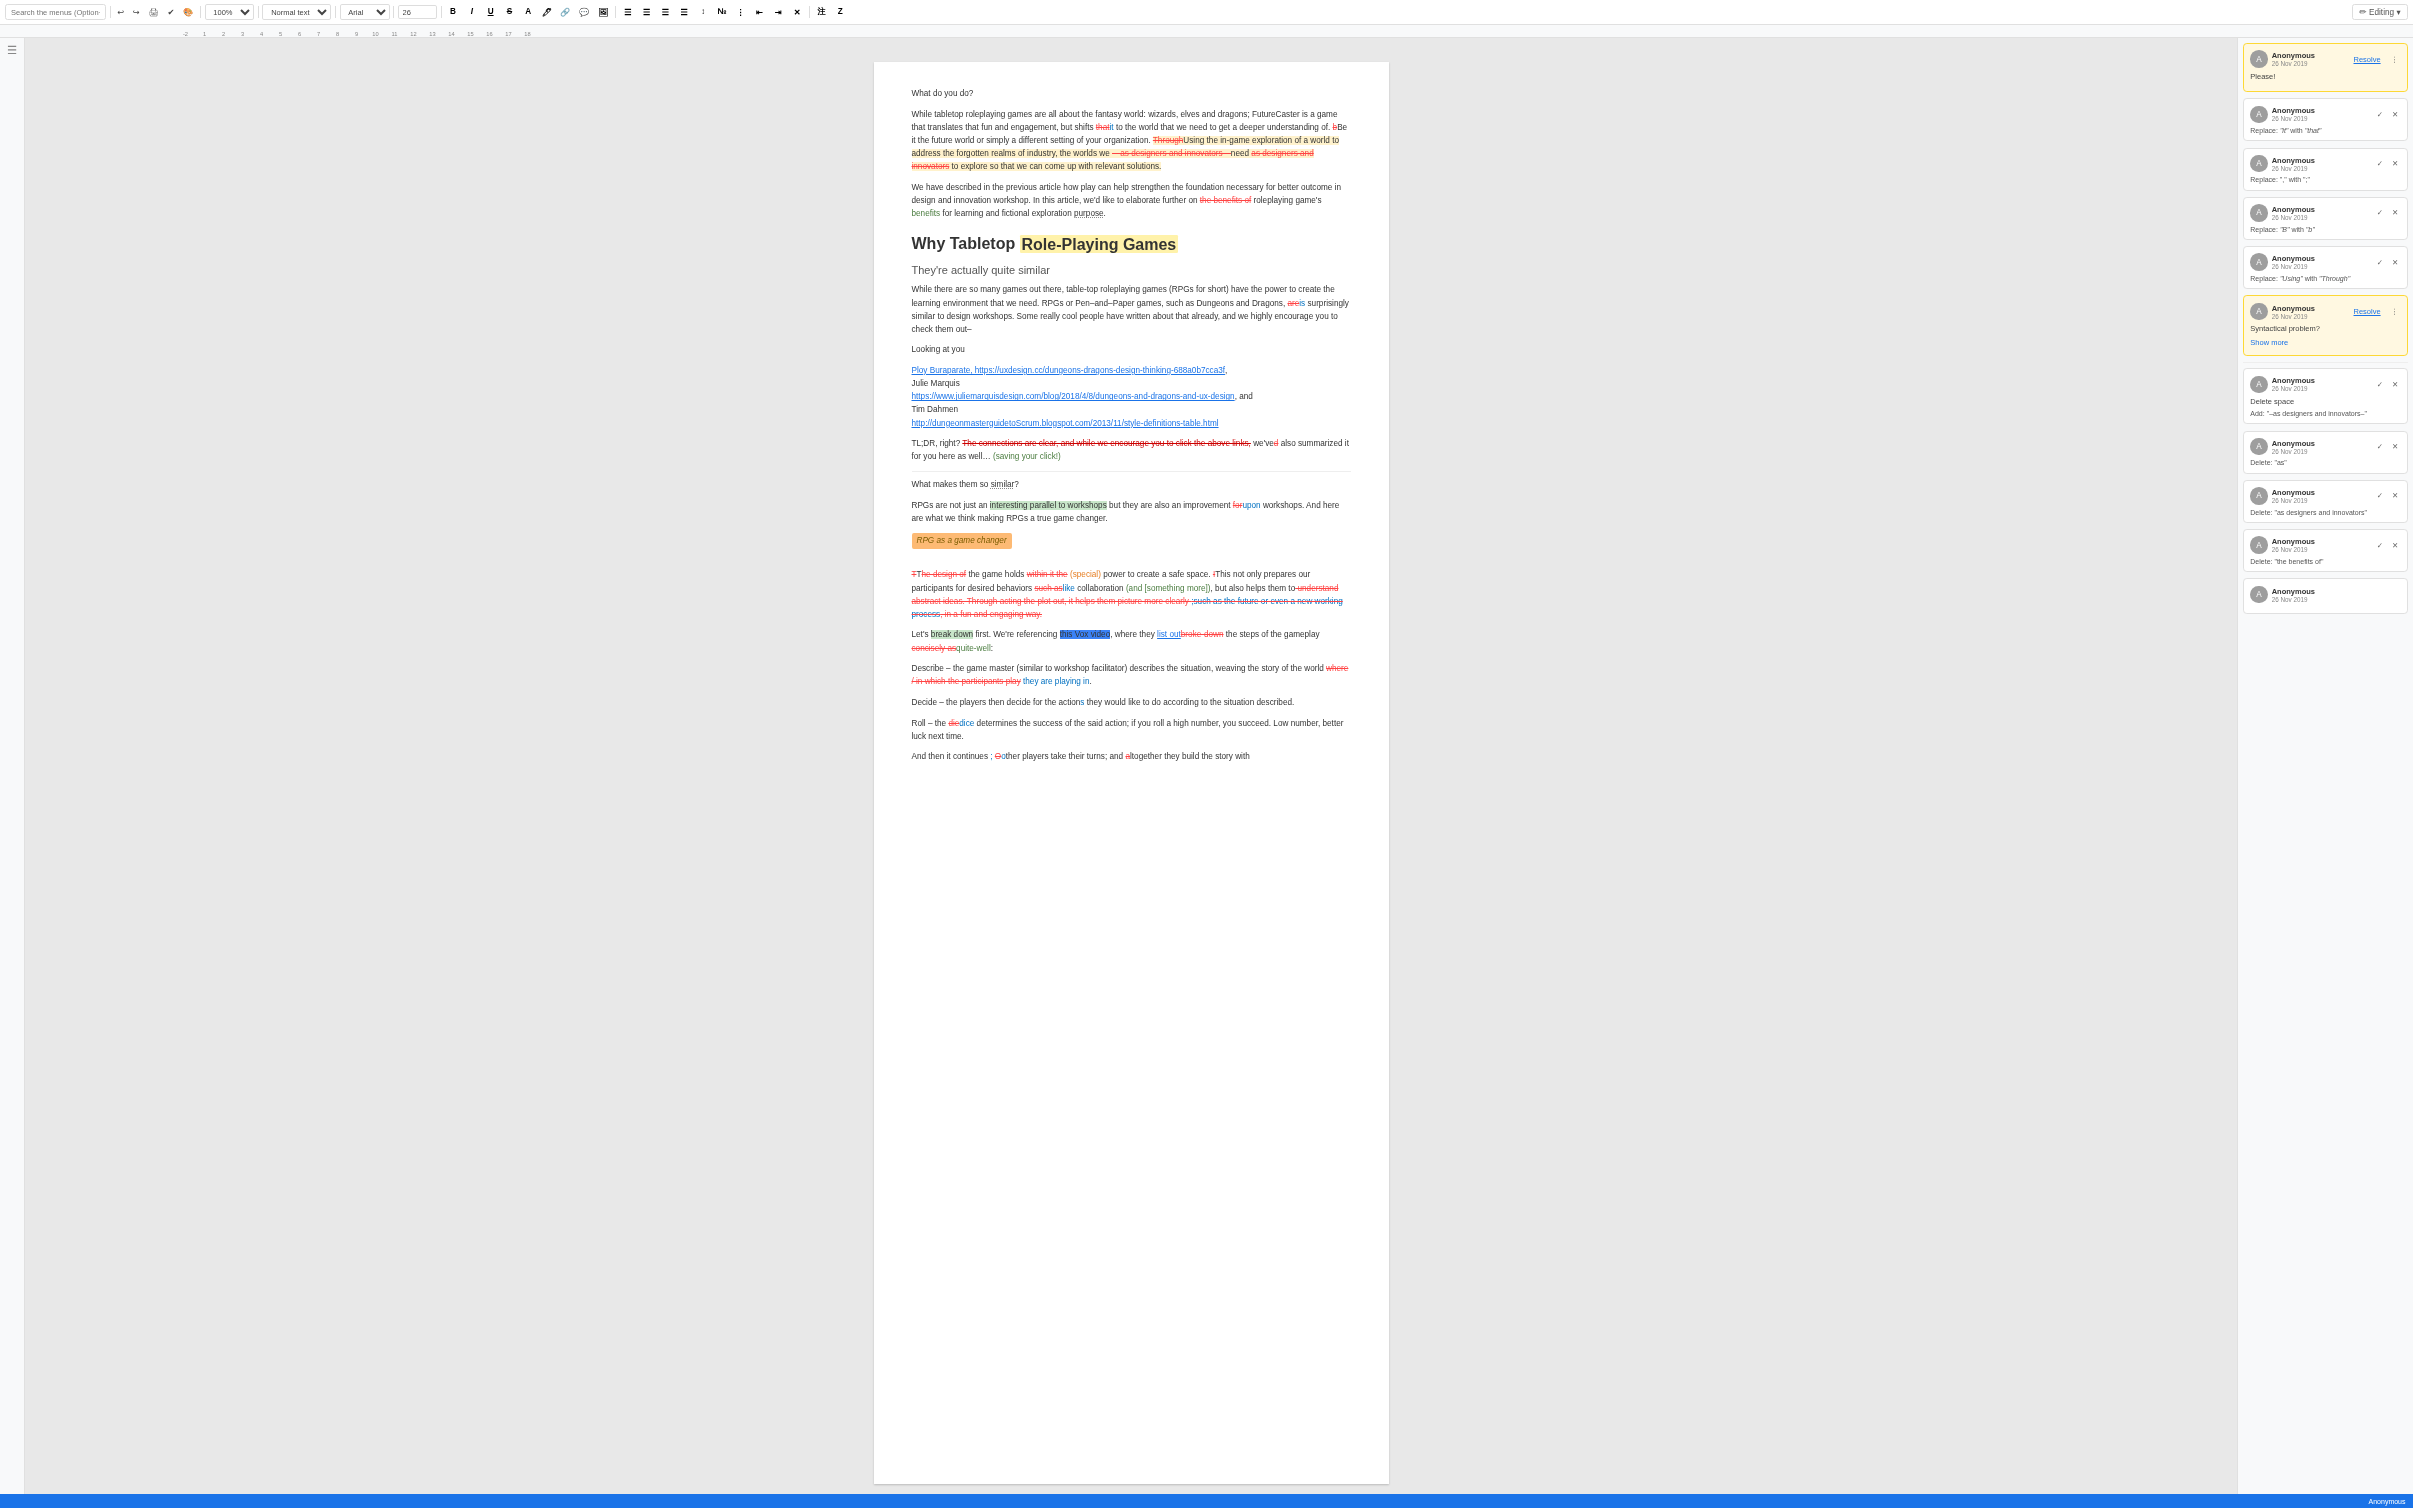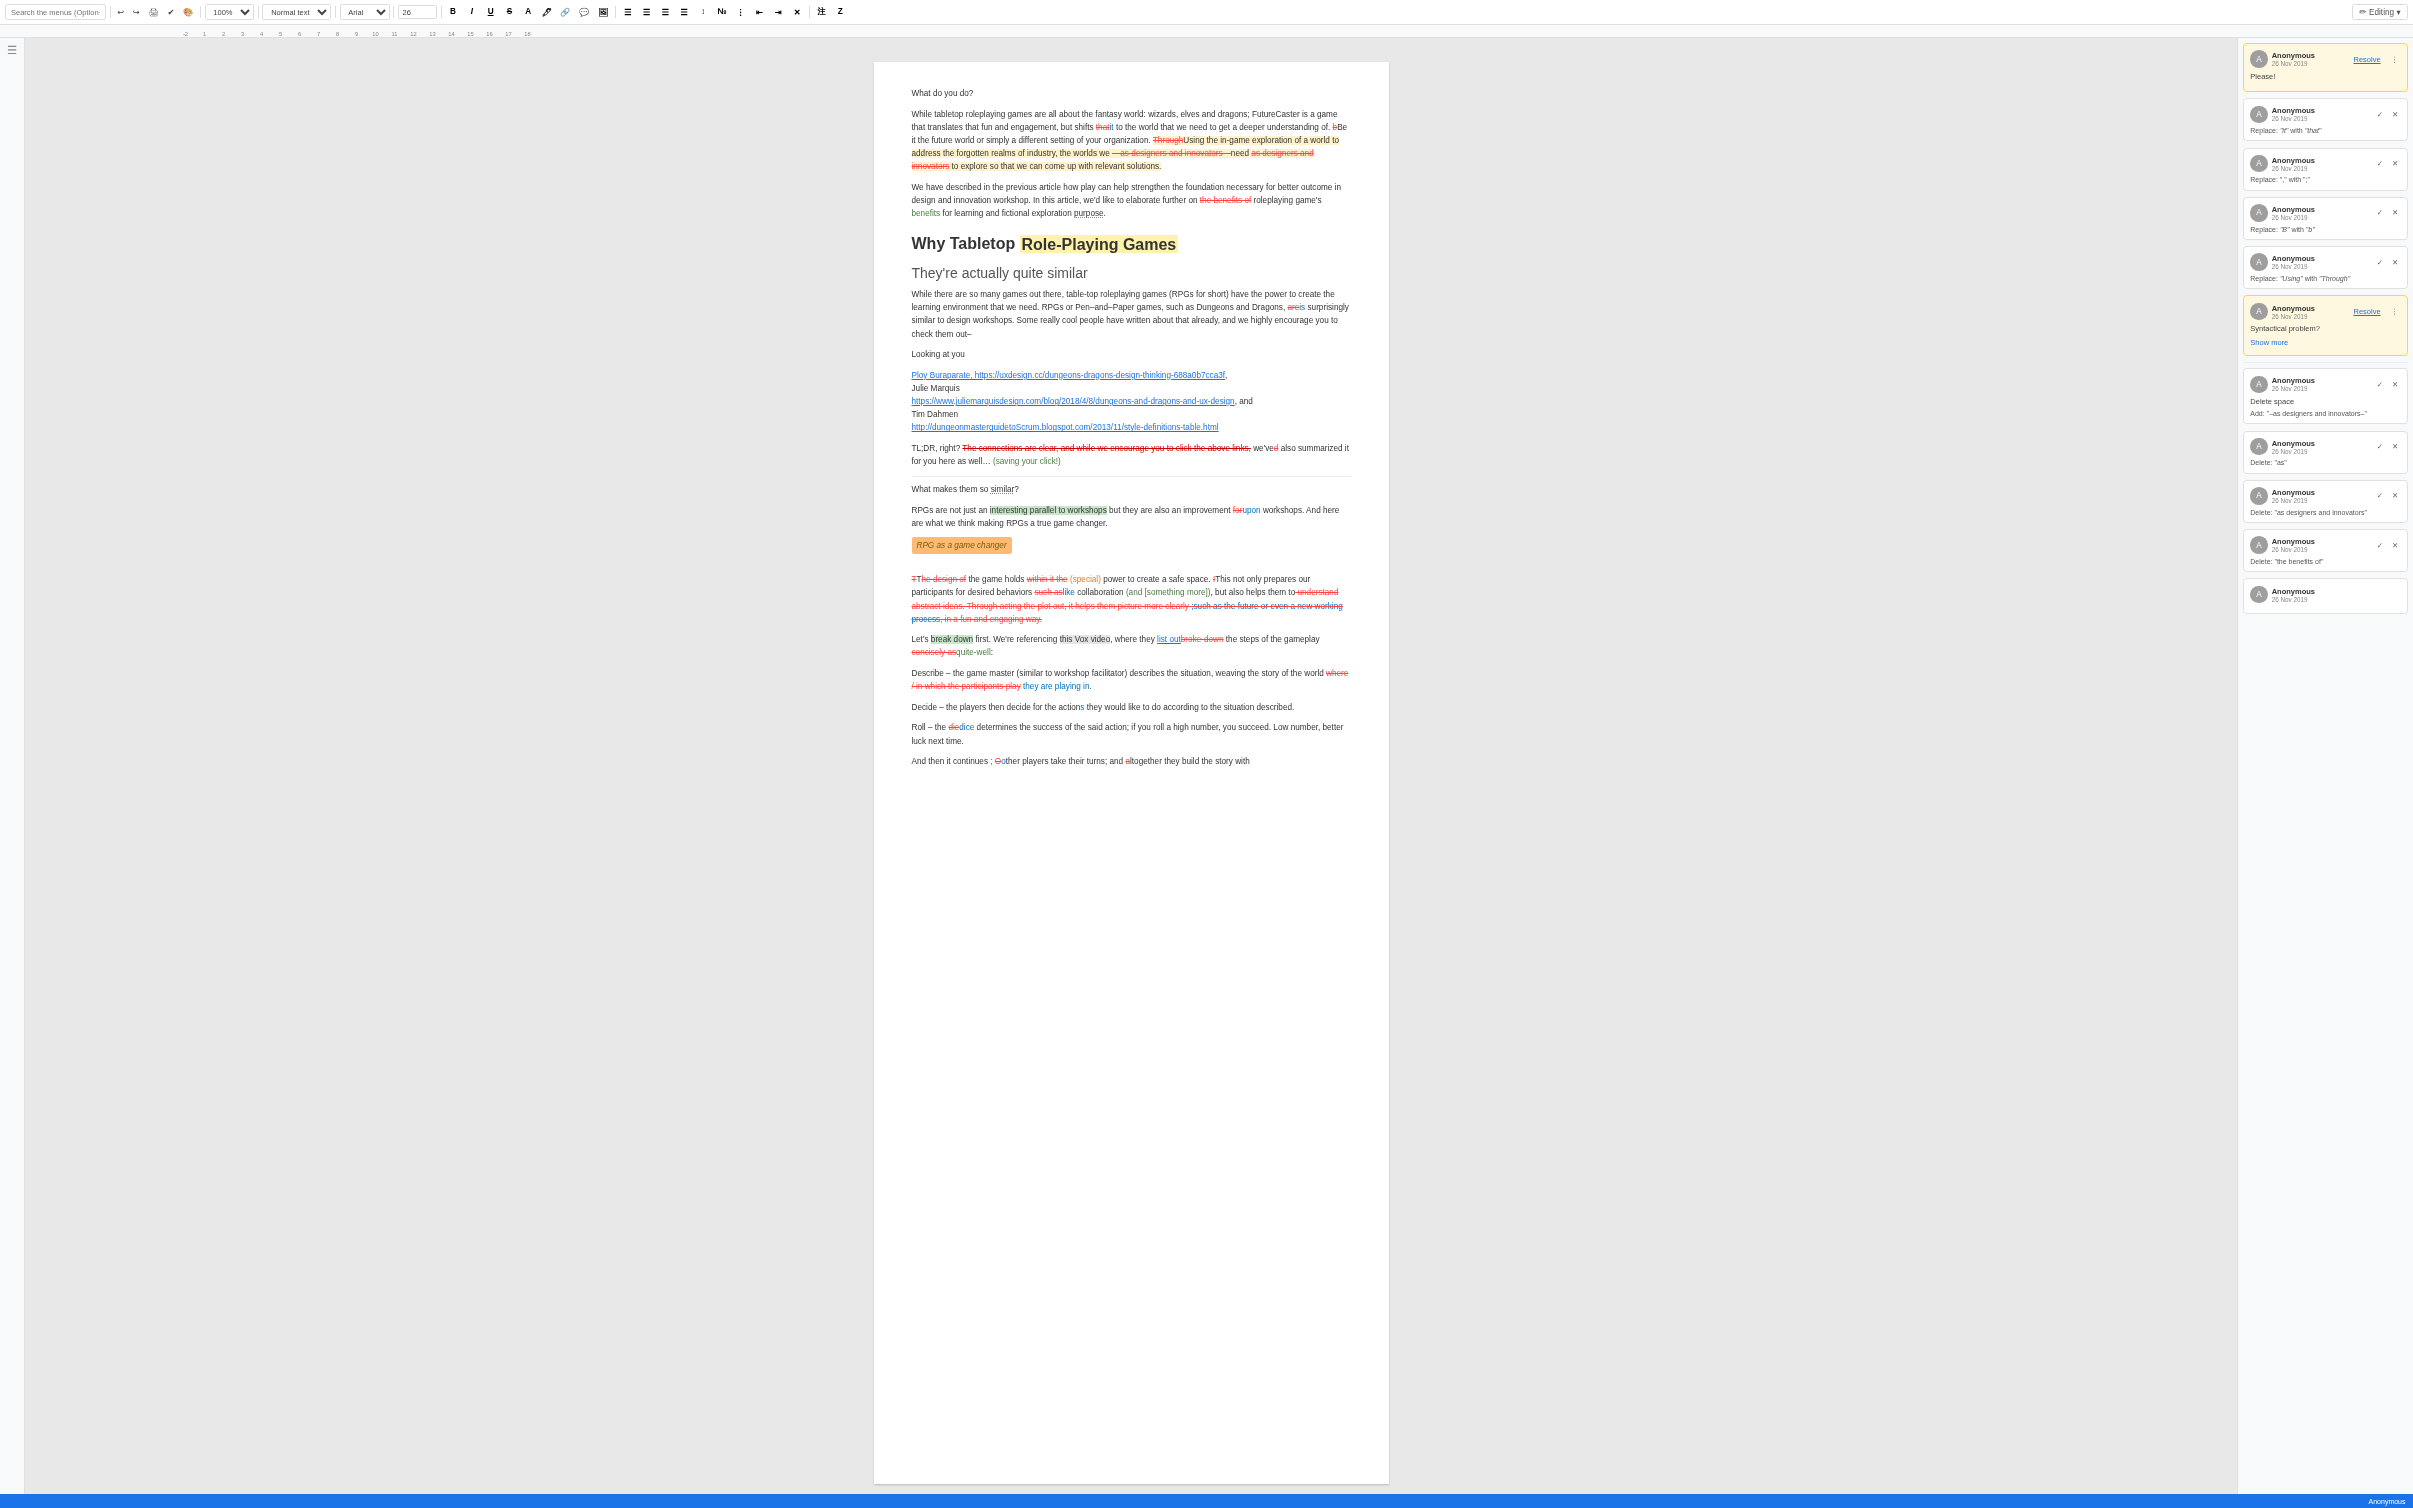--- a/index.html
+++ b/index.html
@@ -60,21 +60,21 @@
     }
     #doc-page {
       background: #fff; width: 515px; min-height: 566px; padding: 25px 38px;
       box-shadow: 0 0.6px 1.9px rgba(0,0,0,0.2); position: relative;
     }
 
     
     .doc-content { font-size: 8.2px; line-height: 1.6; color: #333; }
     .doc-para { margin-bottom: 7.5px; }
     .doc-heading { font-size: 16px; font-weight: bold; color: #333; margin: 11.3px 0 5px; }
-    .doc-subheading { font-size: 14px; font-weight: normal; color: #555; margin-bottom: 3.8px; }
+    .doc-subheading { font-size: 11px; font-weight: normal; color: #555; margin-bottom: 3.8px; }
     .highlight-yellow { background-color: #fff2cc; }
     .inserted { color: #0070c0; }
     .deleted { text-decoration: line-through; color: #ff4444; }
     .green-text { color: #4a7c3f; }
     .orange-text { color: #e67e22; }
     .link-text { color: #1a73e8; text-decoration: underline; }
     .underline-dotted { text-decoration: underline dotted; text-decoration-color: #888; }
 
     
     #comments-sidebar {
@@ -286,21 +286,21 @@
           <span class="orange-text">(special)</span>
           power to create a safe space.
           <span class="deleted">I</span>This not only prepares our participants for desired behaviors
           <span class="deleted">such as</span><span class="inserted">like</span>
           collaboration
           <span class="green-text">(and [something more])</span>,
           but also helps them to<span class="deleted"> understand abstract ideas. Through acting the plot out, it helps them picture more clearly <span class="inserted">;such as the future or even a new working process</span>, in a fun and engaging way.</span>
         </p>
 
         <p class="doc-para">
-          Let's <span style="background:#c8e6c9;">break down</span> first. We're referencing <span style="background:#e5e5e5;">this Vox video</span>, where they
+          Let's <span style="background:#c8e6c9;">break down</span> first. We're referencing <span style="background:#3b82f6;">this Vox video</span>, where they
           <span class="link-text">list out</span><span class="deleted">broke-down</span>
           the steps of the gameplay
           <span class="deleted">concisely as</span><span class="green-text">quite-well</span>:
         </p>
 
         <p class="doc-para">
           Describe – the game master (similar to workshop facilitator) describes the situation, weaving the story of the world
           <span class="deleted">where / in which the participants play</span>
           <span class="inserted">they are playing in</span>.
         </p>

